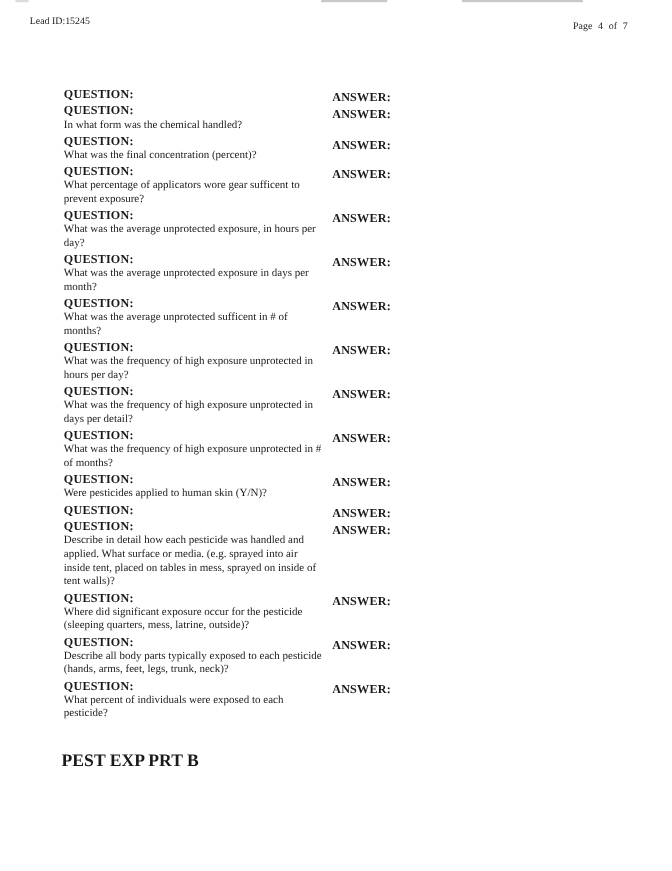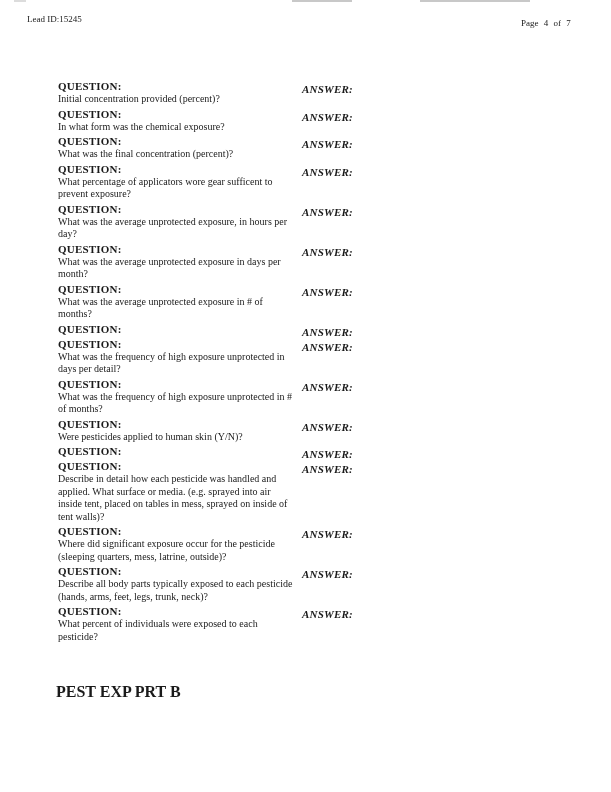--- a/index.html
+++ b/index.html
@@ -9,44 +9,43 @@
     }
     .scan-artifact { position: absolute; top: 0; height: 2px; background: #c8c8c8; }
     .scan-artifact.a1 { left: 292px; width: 60px; }
     .scan-artifact.a2 { left: 420px; width: 110px; }
     .scan-artifact.a0 { left: 14px; width: 12px; background: #dcdcdc; }
     .lead-id { position: absolute; left: 27px; top: 14px; font-size: 9px; }
     .page-num { position: absolute; left: 521px; top: 18px; font-size: 9px; word-spacing: 3px; text-align: right; }
     .qa-list { position: absolute; left: 58px; top: 80px; width: 300px; }
     .qa { position: relative; margin-bottom: 2px; }
     .q-label { font-weight: bold; font-size: 11px; line-height: 13px; letter-spacing: 0.2px; }
-    .a-label { position: absolute; left: 244px; top: 3px; font-weight: bold; font-size: 11px; letter-spacing: 0.2px; font-style: italic; }
+    .a-label { position: absolute; left: 244px; top: 3px; font-weight: bold; font-size: 11px; letter-spacing: 0.2px; }
     .q-text { font-size: 10px; line-height: 12.5px; width: 236px; }
     .footer-label { position: absolute; left: 56px; top: 683px; font-weight: bold; font-size: 16px; }
   </style>
 </head>
 <body>
 
 <div class="scan-artifact a0"></div>
 <div class="scan-artifact a1"></div>
 <div class="scan-artifact a2"></div>
 
 <div class="lead-id">Lead ID:15245</div>
 <div class="page-num">Page  4  of   7</div>
 
 <div class="qa-list" id="qa-list">
     <div class="qa">
       <div class="q-label">QUESTION:</div>
       <div class="a-label">ANSWER:</div>
-      <div class="q-text">Initial concentration provided (percent)?</div>
     </div>
     <div class="qa">
       <div class="q-label">QUESTION:</div>
       <div class="a-label">ANSWER:</div>
-      <div class="q-text">In what form was the chemical exposure?</div>
+      <div class="q-text">In what form was the chemical handled?</div>
     </div>
     <div class="qa">
       <div class="q-label">QUESTION:</div>
       <div class="a-label">ANSWER:</div>
       <div class="q-text">What was the final concentration (percent)?</div>
     </div>
     <div class="qa">
       <div class="q-label">QUESTION:</div>
       <div class="a-label">ANSWER:</div>
       <div class="q-text">What percentage of applicators wore gear sufficent to prevent exposure?</div>
@@ -57,25 +56,26 @@
       <div class="q-text">What was the average unprotected exposure, in hours per day?</div>
     </div>
     <div class="qa">
       <div class="q-label">QUESTION:</div>
       <div class="a-label">ANSWER:</div>
       <div class="q-text">What was the average unprotected exposure in days per month?</div>
     </div>
     <div class="qa">
       <div class="q-label">QUESTION:</div>
       <div class="a-label">ANSWER:</div>
-      <div class="q-text">What was the average unprotected exposure in # of months?</div>
+      <div class="q-text">What was the average unprotected sufficent in # of months?</div>
     </div>
     <div class="qa">
       <div class="q-label">QUESTION:</div>
       <div class="a-label">ANSWER:</div>
+      <div class="q-text">What was the frequency of high exposure unprotected in hours per day?</div>
     </div>
     <div class="qa">
       <div class="q-label">QUESTION:</div>
       <div class="a-label">ANSWER:</div>
       <div class="q-text">What was the frequency of high exposure unprotected in days per detail?</div>
     </div>
     <div class="qa">
       <div class="q-label">QUESTION:</div>
       <div class="a-label">ANSWER:</div>
       <div class="q-text">What was the frequency of high exposure unprotected in # of months?</div>

